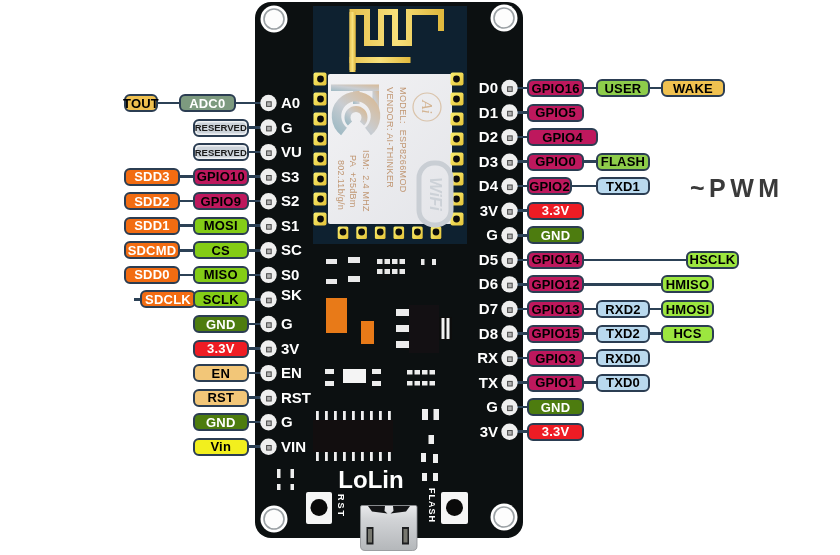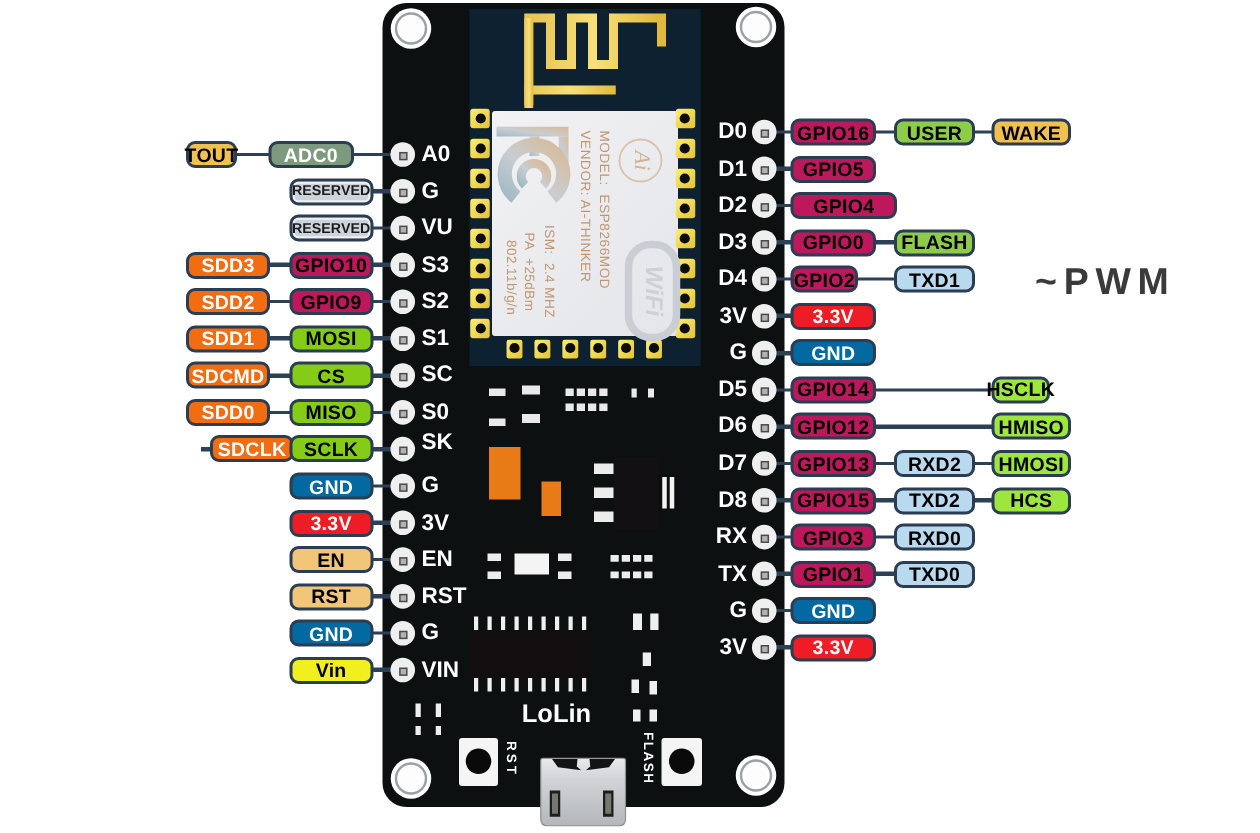--- a/index.html
+++ b/index.html
@@ -10,21 +10,21 @@
 .amber{background:#f0c150}
 .sage{background:#7d9a7f;color:#fff}
 .res{background:#ccd3da;font-size:9.5px;letter-spacing:0;font-weight:bold;color:#1a1a1a;box-shadow:inset 0 0 0 1.5px #eff1f3}
 .org{background:#f26c12;color:#fff}
 .cream{background:#be185d}
 .grn{background:#84cc16}
 .grn2{background:#8dcc4a}
 .grn3{background:#9ce63f}
 .blu{background:#b9d9ee}
 .red{background:#ee1c24;color:#fff}
-.gnd{background:#0369a1;color:#fff}
+.gnd{background:#4d7c0f;color:#fff}
 .tan{background:#f2c678}
 .yel{background:#f2ef1e}
 .shtxt{position:absolute;transform-origin:0 0;transform:rotate(90deg);color:#c09672;white-space:pre;line-height:13px;font-size:9px;letter-spacing:0.4px}
 </style></head>
 <body>
 
 <div style="position:absolute;left:254.5px;top:2px;width:268.5px;height:536px;background:#0c1011;border-radius:16px"></div>
 
 <div style="position:absolute;left:313px;top:6px;width:153.5px;height:238px;background:#0e2130"></div>
 
@@ -78,21 +78,21 @@
 <div class="pin" style="left:281px;top:389.6px">RST</div>
 <div class="ln" style="left:202.5px;top:420.9px;width:66.0px"></div>
 <div class="box gnd" style="left:192.5px;top:413.2px;width:56.5px">GND</div>
 <div class="pin" style="left:281px;top:414.2px">G</div>
 <div class="ln" style="left:202.5px;top:445.4px;width:66.0px"></div>
 <div class="box yel" style="left:192.5px;top:437.7px;width:56.5px">Vin</div>
 <div class="pin" style="left:281px;top:438.7px">VIN</div>
 <div class="ln" style="left:509.5px;top:86.7px;width:190.5px"></div>
 <div class="box cream" style="left:527px;top:79.0px;width:57px">GPIO16</div>
 <div class="box grn2" style="left:596px;top:79.0px;width:54px">USER</div>
-<div class="box amber" style="left:661px;top:79.0px;width:53px">WAKE</div>
+<div class="box amber" style="left:661px;top:79.0px;width:64px">WAKE</div>
 <div class="pin pr" style="left:438px;top:80.0px">D0</div>
 <div class="ln" style="left:509.5px;top:111.2px;width:50.5px"></div>
 <div class="box cream" style="left:527px;top:103.5px;width:57px">GPIO5</div>
 <div class="pin pr" style="left:438px;top:104.5px">D1</div>
 <div class="ln" style="left:509.5px;top:135.8px;width:50.5px"></div>
 <div class="box cream" style="left:527px;top:128.1px;width:71px">GPIO4</div>
 <div class="pin pr" style="left:438px;top:129.1px">D2</div>
 <div class="ln" style="left:509.5px;top:160.3px;width:120.5px"></div>
 <div class="box cream" style="left:527px;top:152.7px;width:57px">GPIO0</div>
 <div class="box grn2" style="left:596px;top:152.7px;width:54px">FLASH</div>
@@ -102,21 +102,21 @@
 <div class="box blu" style="left:596px;top:177.2px;width:54px">TXD1</div>
 <div class="pin pr" style="left:438px;top:178.2px">D4</div>
 <div class="ln" style="left:509.5px;top:209.4px;width:50.5px"></div>
 <div class="box red" style="left:527px;top:201.8px;width:57px">3.3V</div>
 <div class="pin pr" style="left:438px;top:202.8px">3V</div>
 <div class="ln" style="left:509.5px;top:234.0px;width:50.5px"></div>
 <div class="box gnd" style="left:527px;top:226.3px;width:57px">GND</div>
 <div class="pin pr" style="left:438px;top:227.3px">G</div>
 <div class="ln" style="left:509.5px;top:258.6px;width:180.5px"></div>
 <div class="box cream" style="left:527px;top:250.9px;width:57px">GPIO14</div>
-<div class="box grn3" style="left:661px;top:250.9px;width:39px">HSCLK</div>
+<div class="box grn3" style="left:686px;top:250.9px;width:53px">HSCLK</div>
 <div class="pin pr" style="left:438px;top:251.9px">D5</div>
 <div class="ln" style="left:509.5px;top:283.1px;width:180.5px"></div>
 <div class="box cream" style="left:527px;top:275.4px;width:57px">GPIO12</div>
 <div class="box grn3" style="left:661px;top:275.4px;width:53px">HMISO</div>
 <div class="pin pr" style="left:438px;top:276.4px">D6</div>
 <div class="ln" style="left:509.5px;top:307.7px;width:180.5px"></div>
 <div class="box cream" style="left:527px;top:300.0px;width:57px">GPIO13</div>
 <div class="box blu" style="left:596px;top:300.0px;width:54px">RXD2</div>
 <div class="box grn3" style="left:661px;top:300.0px;width:53px">HMOSI</div>
 <div class="pin pr" style="left:438px;top:301.0px">D7</div>
@@ -390,17 +390,17 @@
 <circle cx="509.5" cy="431.7" r="8.2" fill="#efefef"></circle>
     <rect x="507.6" y="430.5" width="4.6" height="4.6" fill="#b2b2b2" stroke="#4a4a4a" stroke-width="1"></rect>
 </svg>
 
 <div class="shtxt" style="left:409px;top:87px;width:110px">MODEL:  ESP8266MOD
 VENDOR: AI-THINKER</div>
 <div class="shtxt" style="left:372px;top:150px;width:70px;font-size:9px;letter-spacing:0.3px;line-height:12.7px">ISM:  2.4 MHZ
 <span style="padding-left:5px">PA  +25dBm</span>
 <span style="padding-left:10px">802.11b/g/n</span></div>
 
-<div style="position:absolute;left:335px;top:466px;width:72px;text-align:center;color:#fff;font-weight:bold;font-size:17px">LoLin</div>
+<div style="position:absolute;left:335px;top:466px;width:72px;text-align:center;color:#fff;font-weight:bold;font-size:24px">LoLin</div>
 
 <div style="position:absolute;left:346px;top:494px;transform-origin:0 0;transform:rotate(90deg);color:#fff;font-weight:bold;font-size:9px;letter-spacing:2px">RST</div>
 <div style="position:absolute;left:437px;top:488px;transform-origin:0 0;transform:rotate(90deg);color:#fff;font-weight:bold;font-size:9px;letter-spacing:1px">FLASH</div>
 
 <div style="position:absolute;left:690px;top:173.5px;color:#3a3a3a;font-weight:bold;font-size:25px;letter-spacing:4.5px">~PWM</div>
 </body></html>

